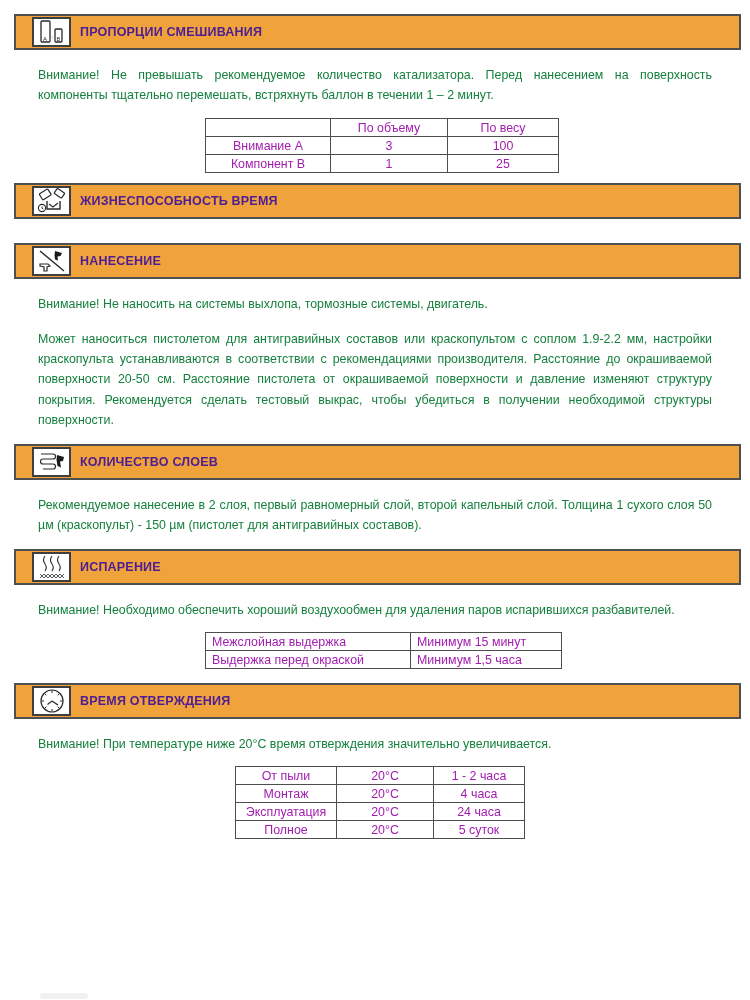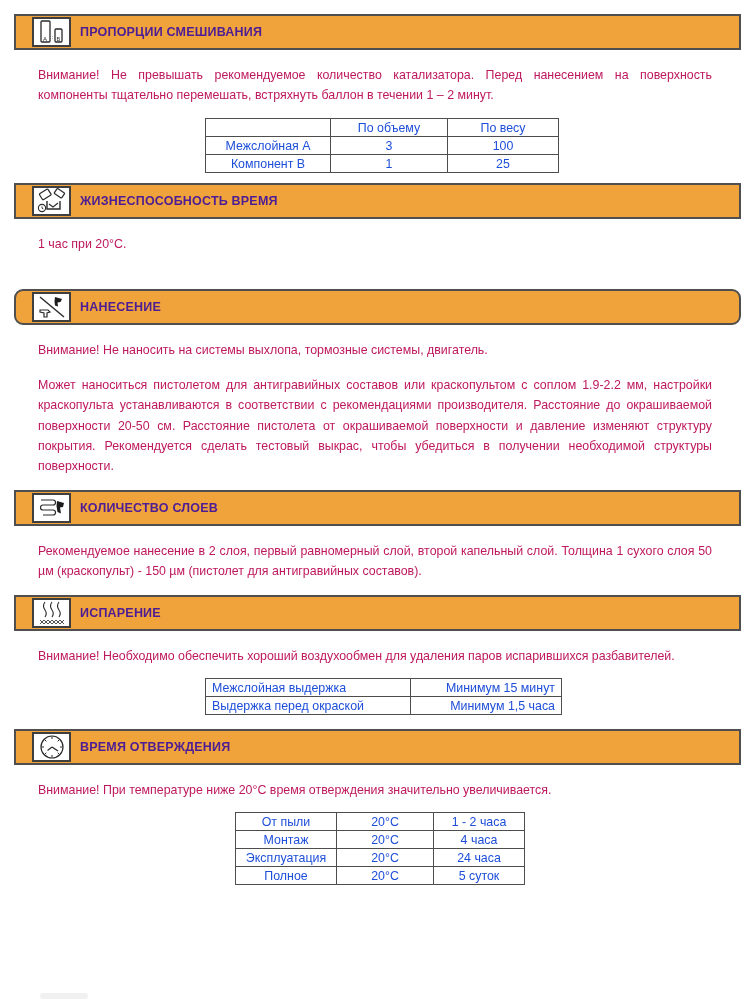--- a/index.html
+++ b/index.html
@@ -37,39 +37,39 @@
     display:flex; align-items:center; justify-content:center; flex:0 0 auto;
   }
   .band-title {
     margin-left:9px; font-size:12.5px; font-weight:bold; color:#4c1d95; letter-spacing:0.2px;
   }
   .icon-box svg { display:block; }
 
   
   .para {
     margin:15px 38px 0 38px; font-size:12.4px; line-height:1.62;
-    text-align:justify; color:#be185d;
+    text-align:justify; color:#15803d;
   }
   .para.single { text-align:left; }
 
   
-  table.data-table { border-collapse:collapse; font-size:12.4px; color:#1d4ed8; }
+  table.data-table { border-collapse:collapse; font-size:12.4px; color:#a21caf; }
   table.data-table td { border:1.5px solid #4d4d4d; height:17px; padding:0 6px; }
   .t-center td { text-align:center; }
   .t-left td { text-align:left; padding-left:10px; }
   .tbl-mixing { margin:13px 0 10px 205px; }
   .tbl-mixing td.c1 { width:112px; } .tbl-mixing td.c2 { width:104px; } .tbl-mixing td.c3 { width:98px; }
   .tbl-evap { margin:12px 0 10px 205px; }
-  .tbl-evap td.c1 { width:192px; } .tbl-evap td.c2 { width:138px;text-align:right; }
+  .tbl-evap td.c1 { width:192px; } .tbl-evap td.c2 { width:138px; }
   .tbl-cure { margin:12px 0 0 235px;padding-left:44px; }
   .tbl-cure td.c1 { width:88px; } .tbl-cure td.c2 { width:84px; } .tbl-cure td.c3 { width:78px; }
 
   
   .gap-band { margin-top:14px; }
-  .gap-band-lg { margin-top:35px;border-radius:9px; }
+  .gap-band-lg { margin-top:24px; }
 
   .smudge {
     position:absolute; left:40px; bottom:1px; width:48px; height:6px;
     background:#f1f1f1; border-radius:3px;
   }
 </style>
 </head>
 <body>
 
 <div class="page">
@@ -90,21 +90,21 @@
     </div>
     <p class="para">Внимание! Не превышать рекомендуемое количество катализатора. Перед нанесением на поверхность компоненты тщательно перемешать, встряхнуть баллон в течении 1 – 2 минут.</p>
     <table class="data-table t-center tbl-mixing">
       <tbody>
           <tr>
         <td class="c1"></td>
         <td class="c2">По объему</td>
         <td class="c3">По весу</td>
       </tr>
       <tr>
-        <td class="c1">Межслойная A</td>
+        <td class="c1">Внимание A</td>
         <td class="c2">3</td>
         <td class="c3">100</td>
       </tr>
       <tr>
         <td class="c1">Компонент B</td>
         <td class="c2">1</td>
         <td class="c3">25</td>
       </tr>
     </tbody>
       </table>
@@ -117,21 +117,20 @@
           <rect x="3" y="3" width="10" height="7" rx="1" fill="none" stroke="#2a2a2a" stroke-width="1.2" transform="rotate(-32 8 6)"></rect>
           <rect x="18" y="2" width="9" height="6" rx="1" fill="none" stroke="#2a2a2a" stroke-width="1.2" transform="rotate(34 22 5)"></rect>
           <path d="M10 13 v8 h13 v-8" fill="none" stroke="#2a2a2a" stroke-width="1.4"></path>
           <path d="M12 16 l4 3 l5 -4" fill="none" stroke="#2a2a2a" stroke-width="1.1"></path>
           <circle cx="5" cy="20" r="3.6" fill="#ffffff" stroke="#2a2a2a" stroke-width="1.1"></circle>
           <path d="M5 18.4 v1.8 l1.4 0.8" fill="none" stroke="#2a2a2a" stroke-width="0.9"></path>
         </svg>
       </div>
       <div class="band-title">ЖИЗНЕСПОСОБНОСТЬ ВРЕМЯ</div>
     </div>
-    <p class="para single">1 час при 20°C.</p>
   </section>
 
   <section>
     <div class="band gap-band-lg">
       <div class="icon-box">
         <svg width="30" height="26" viewBox="0 0 30 26">
           <line x1="3" y1="3" x2="27" y2="23" stroke="#2a2a2a" stroke-width="1.4"></line>
           <path d="M18 3 l7 2 l-1.5 3 l-3 0.5 l0.5 4 l-3 -1 l-0.5 -4 z" fill="#1c1c1c"></path>
           <path d="M3 16 h8 l2 2 l-3 1 v4 h-3 v-4 l-4 -1 z" fill="none" stroke="#2a2a2a" stroke-width="1.2"></path>
         </svg>

